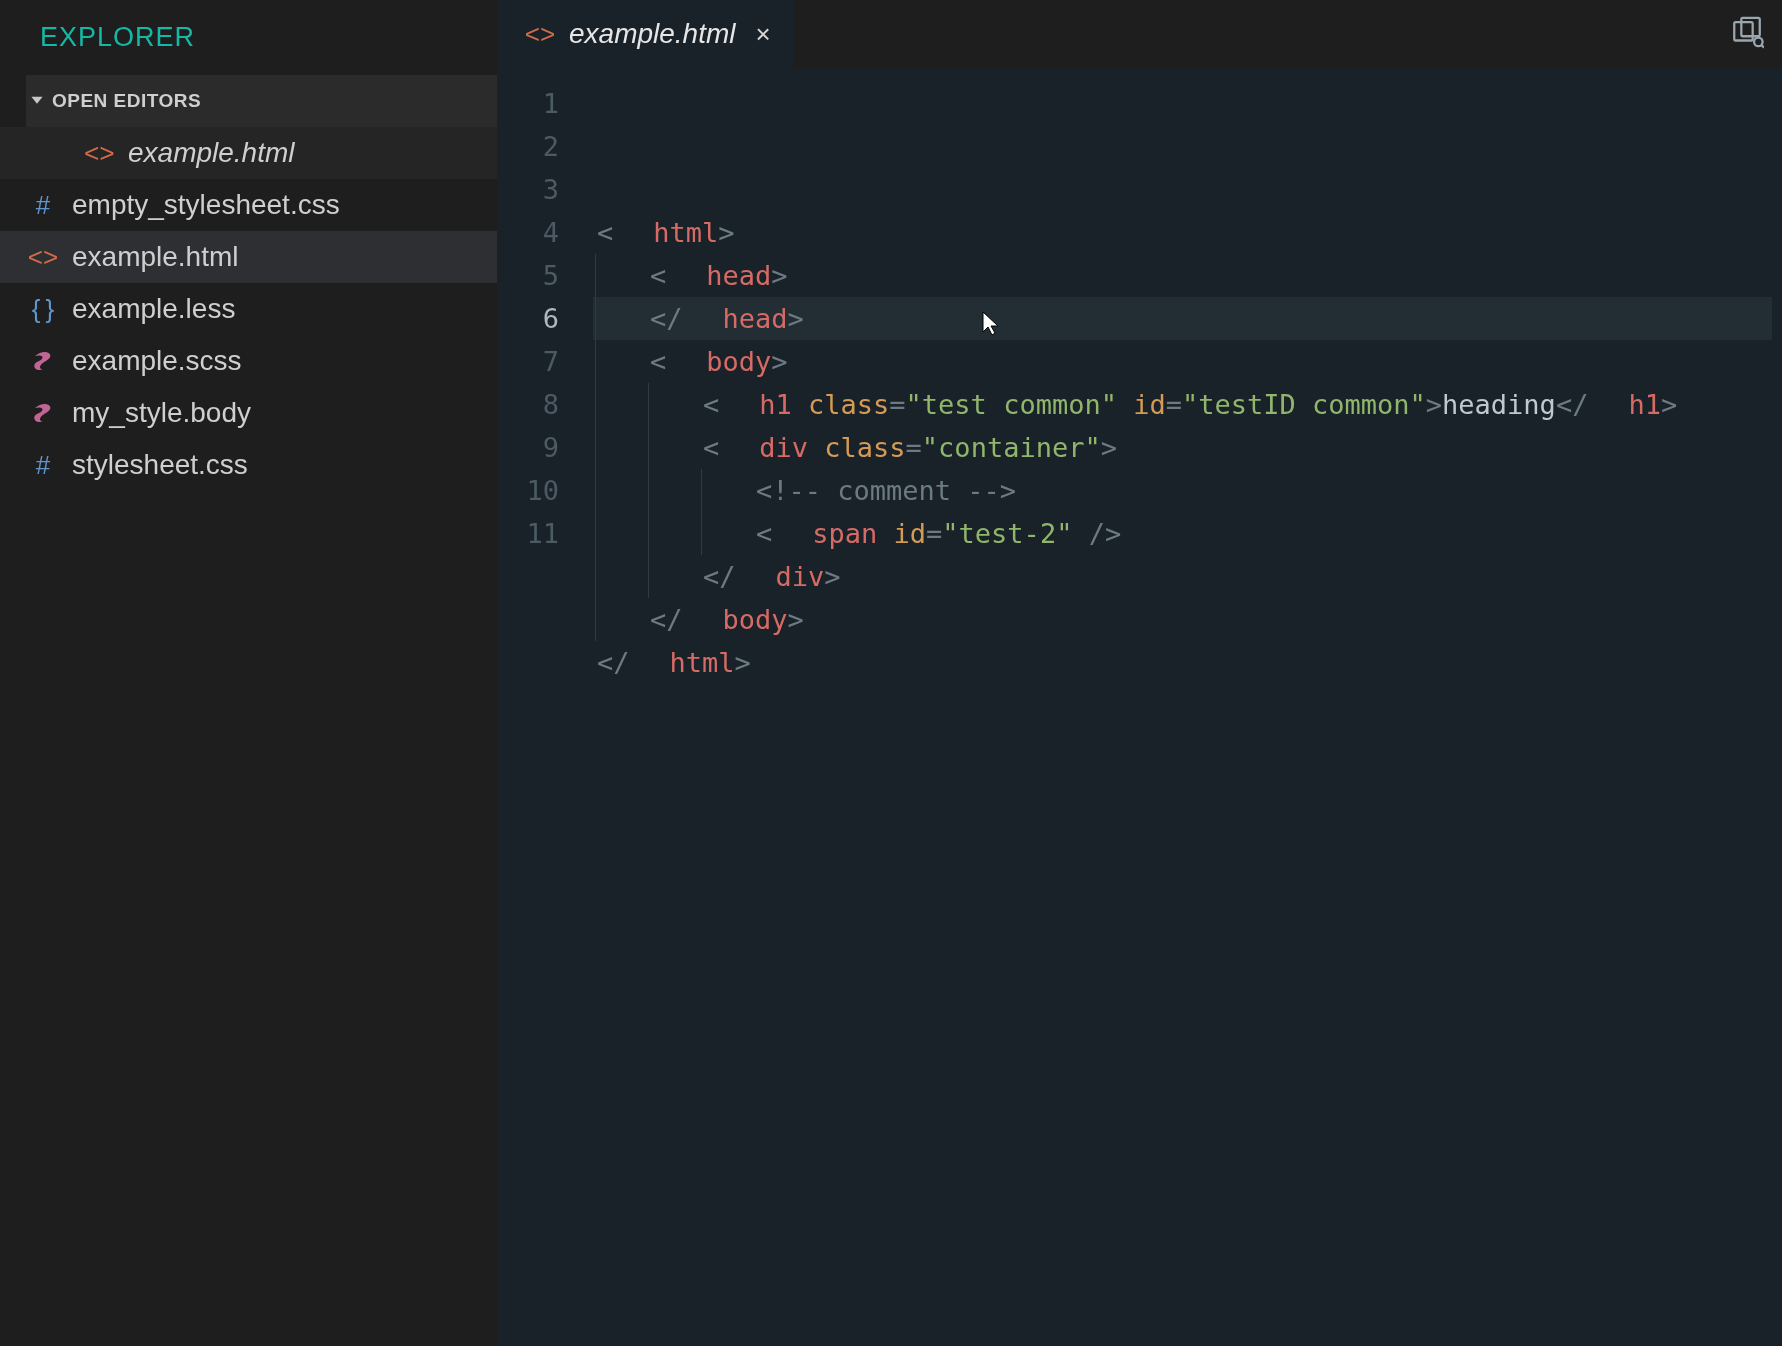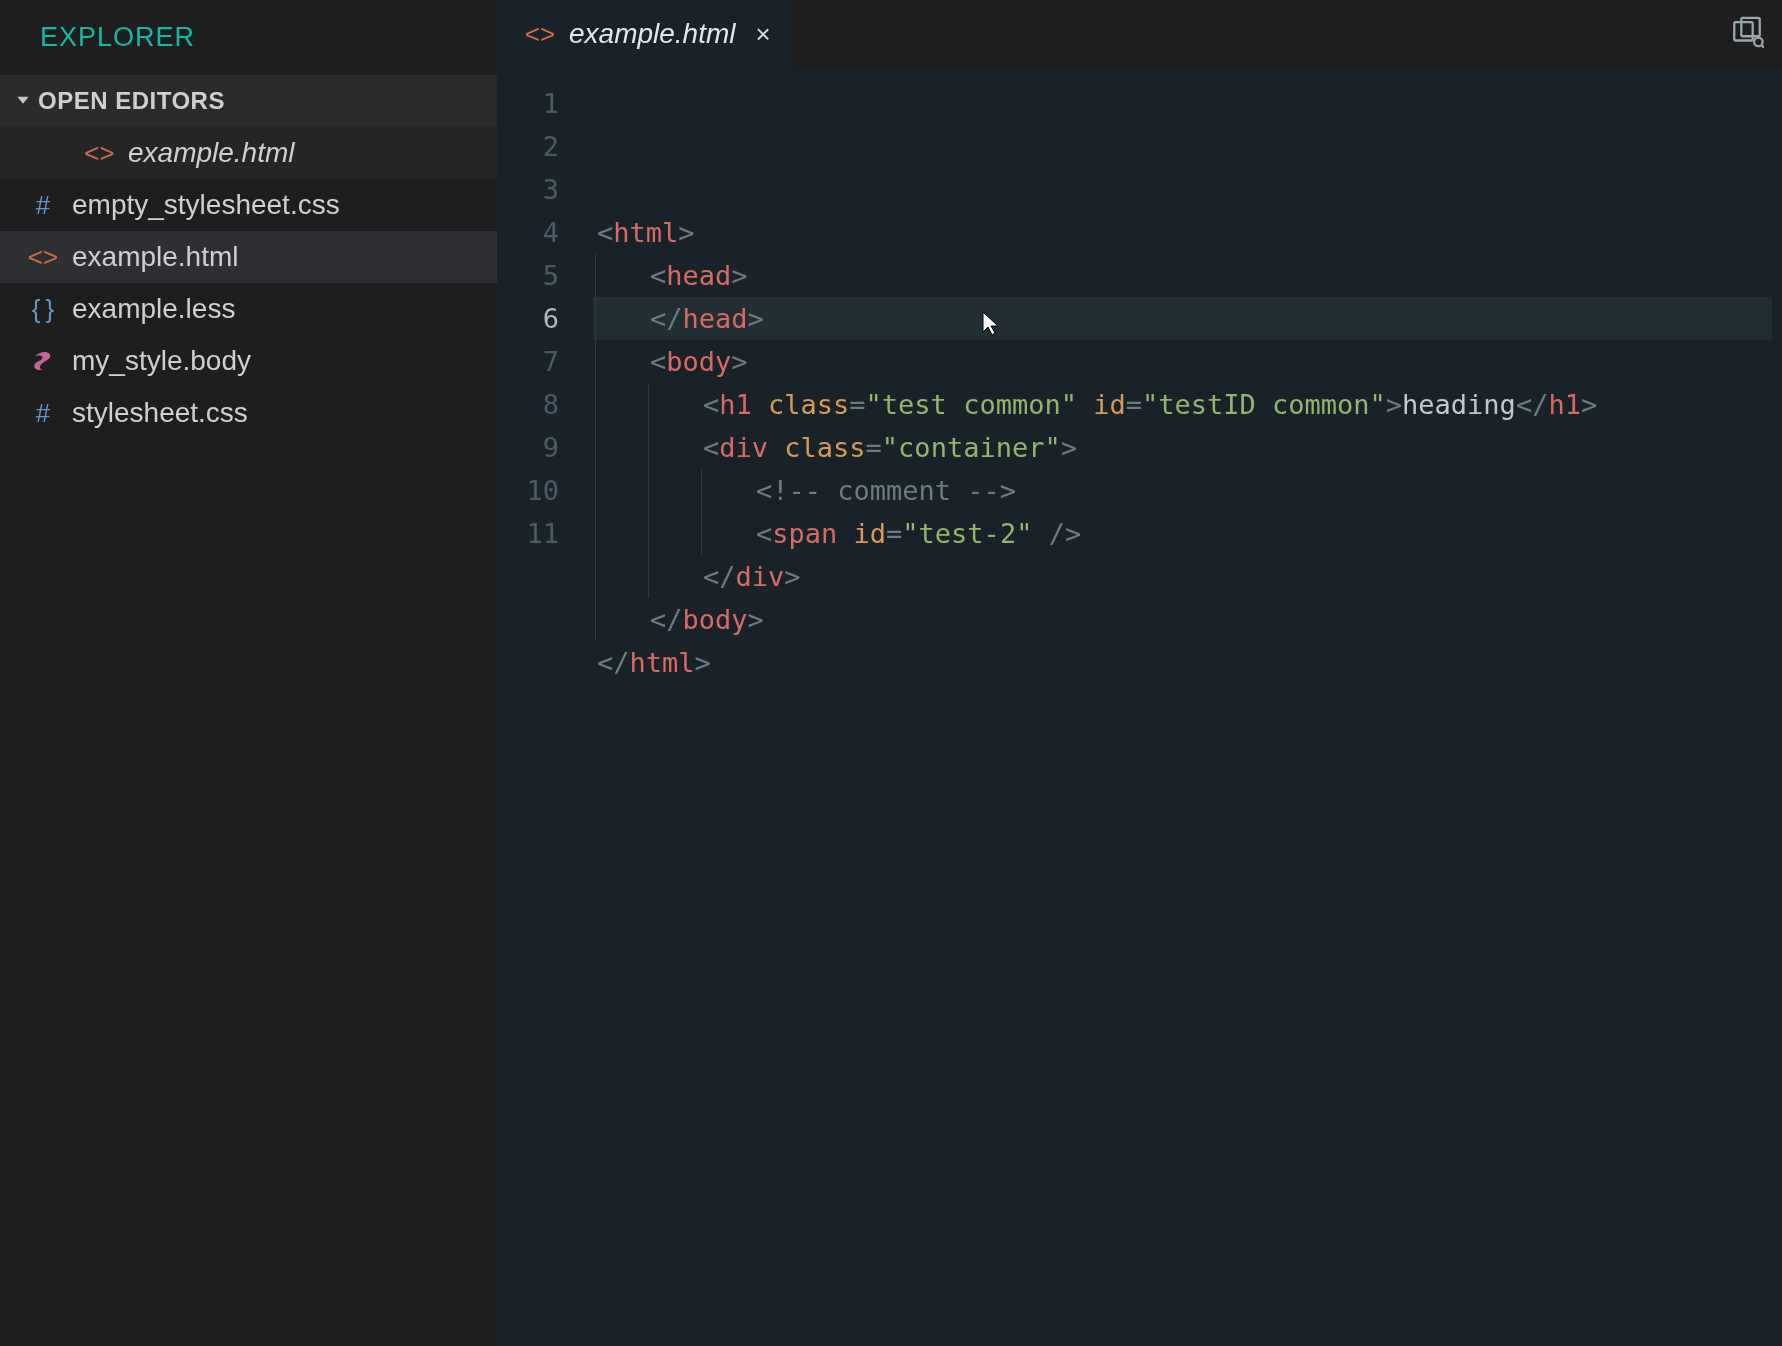--- a/index.html
+++ b/index.html
@@ -26,28 +26,29 @@
     padding-left: 40px;
     font-size: 27px;
     letter-spacing: 1px;
     color: #14b8a6;
     font-weight: 400;
   }
   .section-header {
     height: 52px;
     display: flex;
     align-items: center;
-    padding-left: 14px;
+    padding-left: 2px;
     gap: 6px;
     background: #2b2b2b;
     color: #cfcfcf;
     font-weight: 700;
-    font-size: 24px;
+    font-size: 19px;
     letter-spacing: .5px;
     cursor: pointer;
+    margin-left: 26px;
   }
   .chev {
     width: 18px; height: 18px;
     display:inline-flex; align-items:center; justify-content:center;
     color:#c7c7c7;
   }
   .file-row {
     height: 52px;
     display: flex;
     align-items: center;
@@ -132,21 +133,21 @@
     position:absolute;
     left:0; right:10px;
     height:43px;
     background:#232d34;
     z-index:0;
   }
   .code .row > span { position: relative; z-index:1; }
 
   
   .pun  { color:#6c7b83; }     
-  .tag  { color:#d66b66; }     
+  .tag  { color:#d66b66;margin-left:40px; }     
   .attr { color:#d59a54; }     
   .str  { color:#90b66c; }     
   .txt  { color:#bfc9cf; }     
   .cmt  { color:#6c7b83; }
 
   
   .mouse-cursor {
     position:absolute;
     left: 388px; top: 228px;
     width: 20px; height: 28px;
@@ -180,20 +181,28 @@
         <span class="file-icon ic-hash">#</span>
         <span>empty_stylesheet.css</span>
       </div>
       <div class="file-row active">
         <span class="file-icon ic-html">&lt;&gt;</span>
         <span>example.html</span>
       </div>
       <div class="file-row">
         <span class="file-icon ic-less">{ }</span>
         <span>example.less</span>
+      </div>
+      <div class="file-row">
+        <span class="file-icon ic-sass">
+          <svg width="24" height="24" viewBox="0 0 24 24">
+            <path d="M4 7 C14 -2 26 6 15 12 C7 16 8 21 12 20 C6 24 -2 16 8 12 C14 9 12 5 4 7 Z" fill="#c06596"></path>
+          </svg>
+        </span>
+        <span>example.scss</span>
       </div>
       <div class="file-row">
         <span class="file-icon ic-sass">
           <svg width="24" height="24" viewBox="0 0 24 24">
             <path d="M4 7 C14 -2 26 6 15 12 C7 16 8 21 12 20 C6 24 -2 16 8 12 C14 9 12 5 4 7 Z" fill="#c06596"></path>
           </svg>
         </span>
         <span>my_style.body</span>
       </div>
       <div class="file-row">

